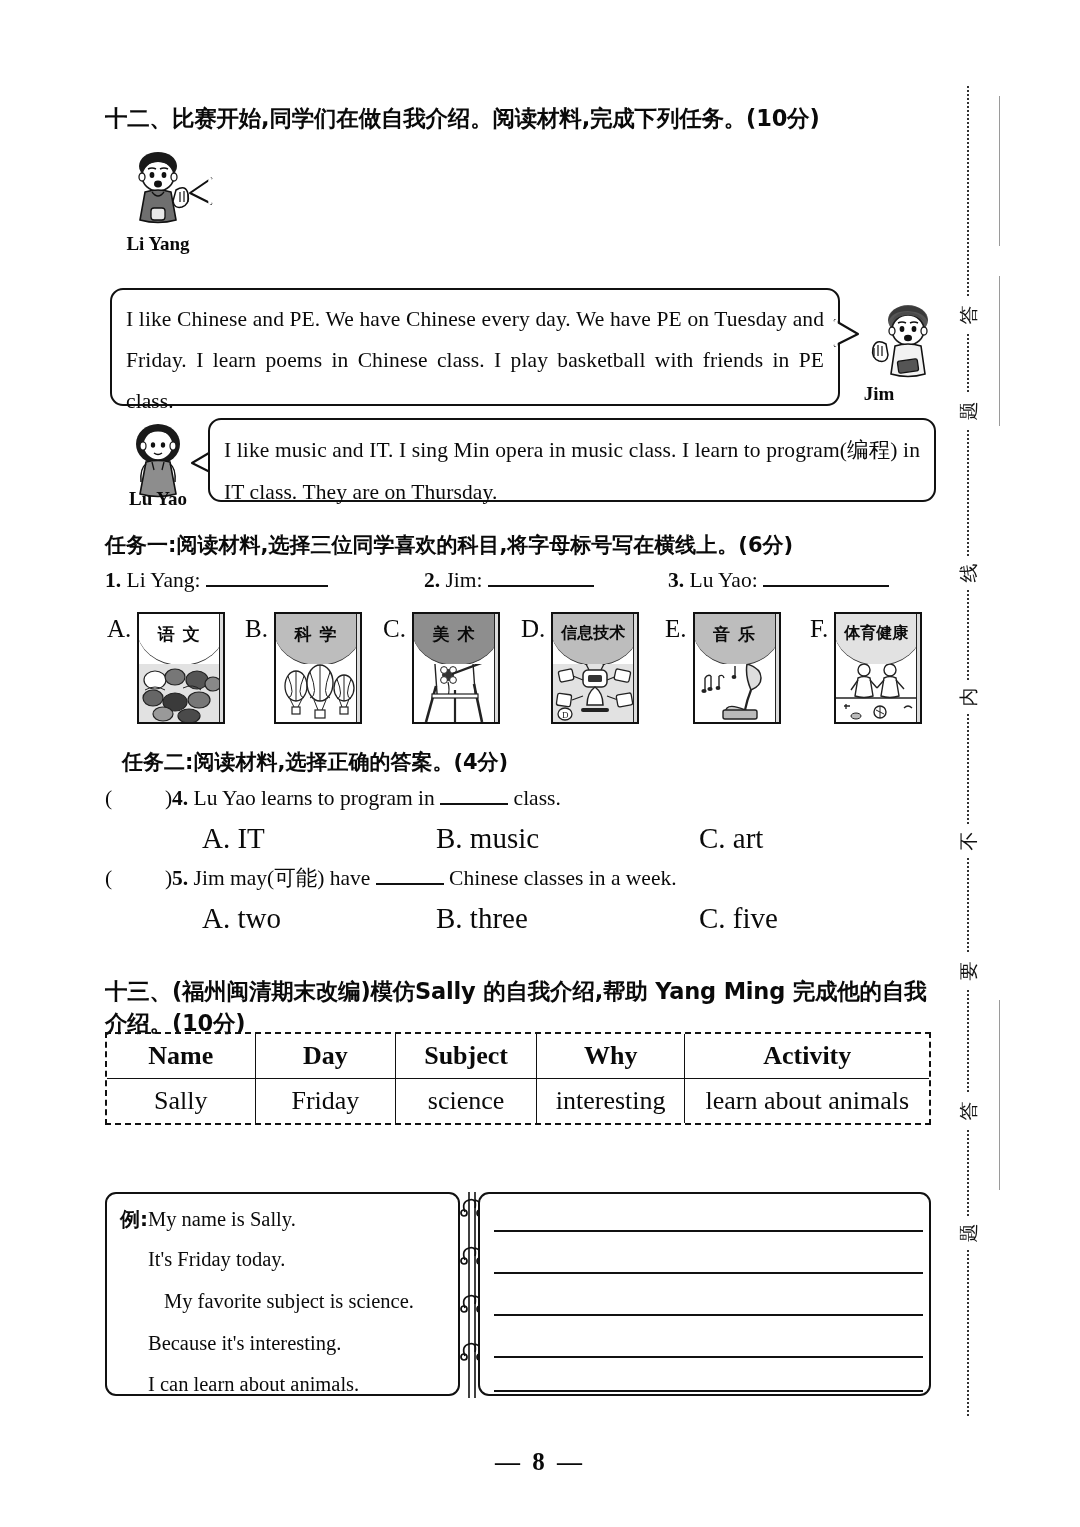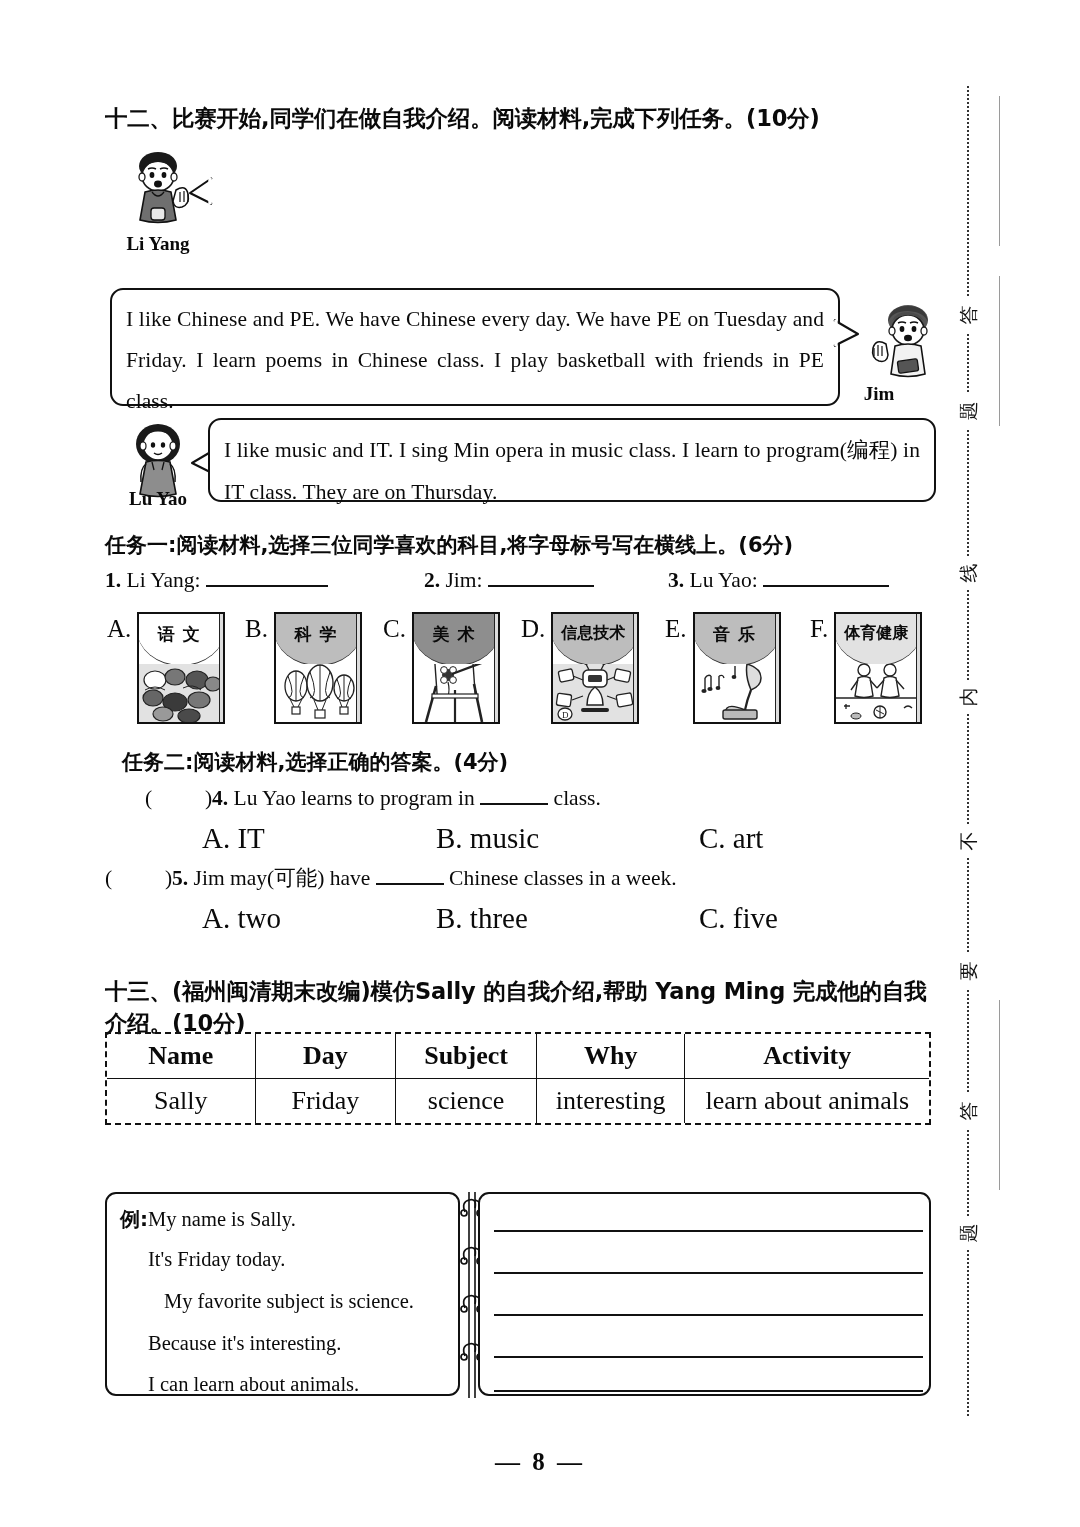--- a/index.html
+++ b/index.html
@@ -548,21 +548,21 @@
           <path d="M68 44 q4 -4 8 0" stroke="#222" stroke-width="1.3" fill="none"></path>
           <ellipse cx="20" cy="52" rx="5" ry="3" fill="#bbb" stroke="#222" stroke-width="1"></ellipse>
         </svg>
       </div>
       <div class="spine"></div>
     </div>
   </div>
 
   <div class="task-label" style="left:122px; top:748px;">任务二:阅读材料,选择正确的答案。(4分)</div>
 
-  <div class="mc-line" style="left:105px; top:783px;margin-left:40px;">
+  <div class="mc-line" style="left:105px; top:783px;">
     <span>(</span>
     <span style="display:inline-block;width:42px;"></span>
     <span>)</span><b>4.</b>
     <span>Lu Yao learns to program in</span>
     <span class="blank-line" style="width:68px;height:20px;"></span>
     <span>class.</span>
   </div>
   <div class="mc-opt" style="left:202px; top:822px;">A. IT</div>
   <div class="mc-opt" style="left:436px; top:822px;">B. music</div>
   <div class="mc-opt" style="left:699px; top:822px;">C. art</div>

